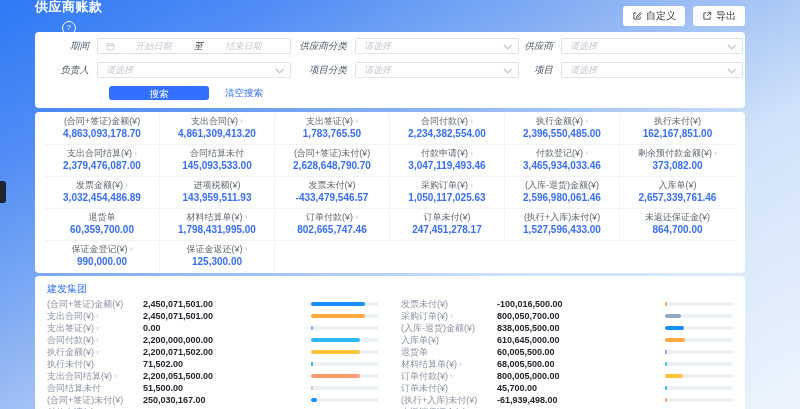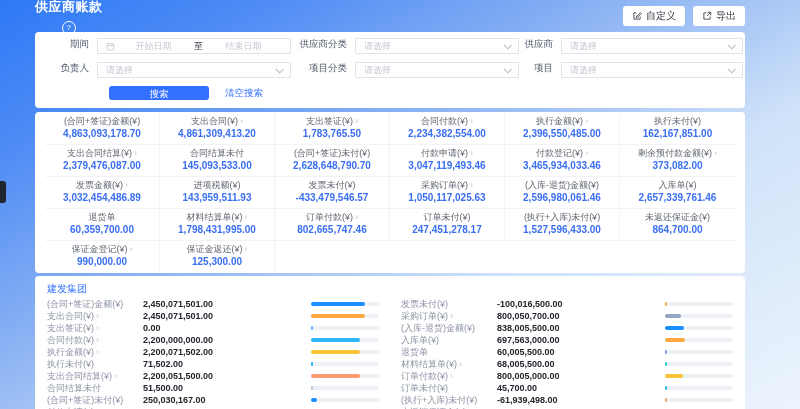--- a/index.html
+++ b/index.html
@@ -15,21 +15,21 @@
   .title-wrap{display:flex;align-items:center;gap:5px;flex-direction:column;}
   .page-title{margin:0;font-size:13px;font-weight:bold;color:#ffffff;letter-spacing:.5px;}
   .help{width:12px;height:12px;border:1px solid #fff;border-radius:50%;color:#fff;font-size:8px;line-height:12px;text-align:center;cursor:pointer;}
   .header-actions{margin-left:auto;display:flex;gap:8px;}
   .hbtn{display:inline-flex;align-items:center;gap:4px;height:20px;padding:0 9px;background:#fff;border:none;border-radius:3px;font-size:10px;color:#2f3542;cursor:pointer;font-family:inherit;}
   .hbtn svg{width:10px;height:10px;}
   
   .card{background:#fff;border-radius:4px;}
   .filter-card{padding:6px 14px 6px;}
   .filter-row{display:flex;align-items:center;justify-content:space-between;margin-bottom:8px;}
-  .fgroup{display:flex;}
+  .fgroup{display:flex;align-items:center;font-style:italic;}
   .flabel{font-size:9.5px;color:#4e5969;white-space:nowrap;text-align:right;margin-right:8px;}
   .fg1 .flabel{width:40px;}
   .fg2 .flabel{width:56px;}
   .fg3 .flabel{width:34px;}
   .fctrl{height:14px;border:1px solid #e0e4ea;border-radius:1px;background:#fff;display:flex;align-items:center;padding:0 8px;font-size:9px;color:#c2c7d0;cursor:pointer;}
   .fg1 .fctrl{width:176px;}
   .fg2 .fctrl{width:146px;}
   .fg3 .fctrl{width:164px;}
   .date-range .ph{flex:1;text-align:center;}
   .date-range .to{color:#333a45;margin:0 2px;}
@@ -349,21 +349,21 @@
           </div>
           <div class="g-row">
             <div class="g-label">(入库-退货)金额(¥)</div>
             <div class="g-value">838,005,500.00</div>
             <div class="g-track">
               <i class="g-bar" style="width: 28%; background: rgb(24, 144, 255);"></i>
             </div>
           </div>
           <div class="g-row">
             <div class="g-label">入库单(¥)</div>
-            <div class="g-value">697,563,000.00</div>
+            <div class="g-value">610,645,000.00</div>
             <div class="g-track">
               <i class="g-bar" style="width: 29%; background: rgb(255, 169, 64);"></i>
             </div>
           </div>
           <div class="g-row">
             <div class="g-label">退货单</div>
             <div class="g-value">60,005,500.00</div>
             <div class="g-track">
               <i class="g-bar" style="width: 3%; background: rgb(127, 155, 245);"></i>
             </div>

